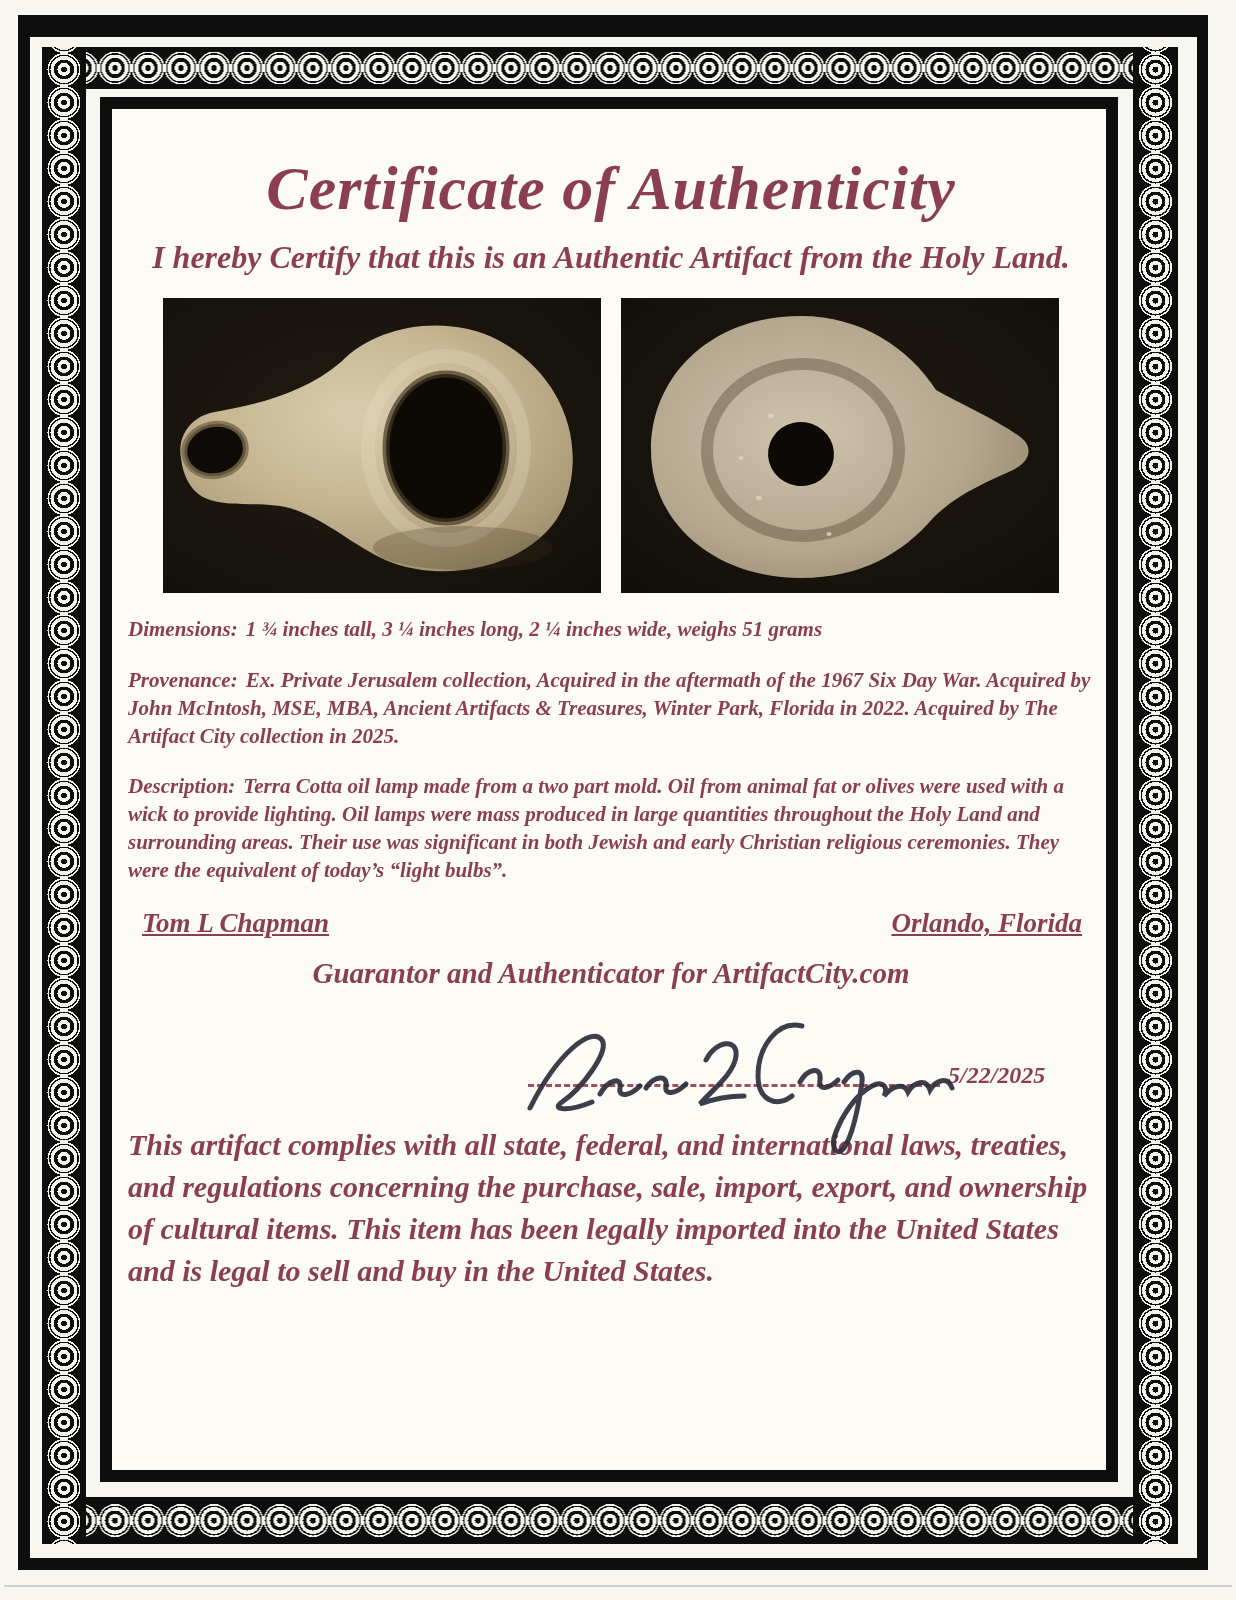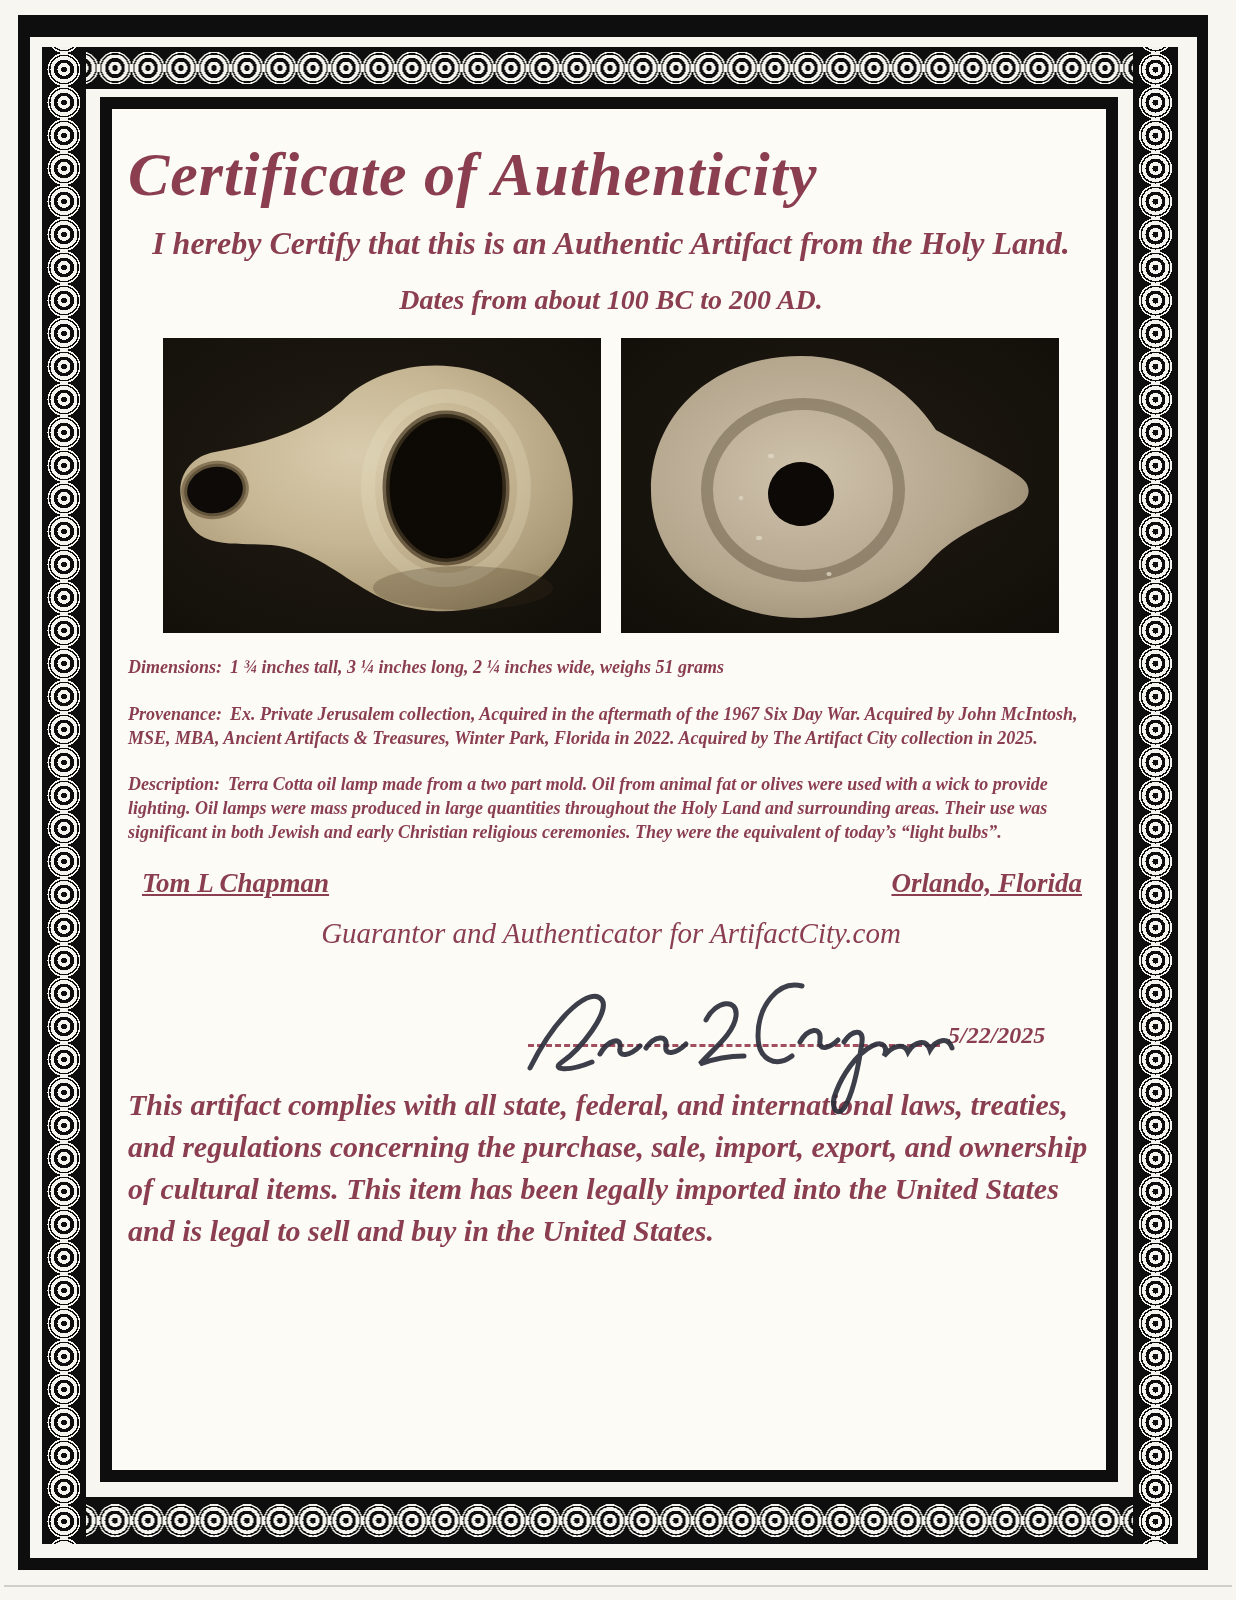--- a/index.html
+++ b/index.html
@@ -20,32 +20,32 @@
         #f4f3ee 10px 13.5px,#0e0e0e 13.5px 15px,#f4f3ee 15px 16.5px,rgba(0,0,0,0) 16.5px);
       background-size:100% 33px;background-repeat:repeat-y;background-position:center;}
   .band-left{left:42px;}
   .band-right{right:58px;width:45px;}
   .inner-frame{position:absolute;top:97px;left:100px;right:118px;bottom:118px;
                border:12px solid #0e0e0e;background:#fcfbf6;}
   .scan-line{position:absolute;left:4px;right:4px;bottom:13px;height:2px;background:#cfcfcb;}
   
   .content{position:absolute;top:112px;left:114px;right:128px;bottom:130px;
            padding:14px 14px 0;color:#8a3e50;}
-  .title{margin:14px 0 0;text-align:left;font-size:62px;line-height:1.12;
+  .title{margin:28px 0 0;text-align:center;font-size:62px;line-height:1.12;
          font-style:italic;font-weight:700;letter-spacing:1px;}
   .certify{margin:16px 0 0;text-align:center;font-size:32px;font-style:italic;font-weight:700;}
   .dates{margin:22px 0 0;text-align:center;font-size:28px;font-style:italic;font-weight:700;}
   .photos{margin:22px auto 0;display:flex;justify-content:center;gap:20px;}
   .photo{width:438px;height:295px;display:block;}
   .photo svg{display:block;width:100%;height:100%;}
-  .para{margin:22px 0 0;font-size:18px;font-style:italic;font-weight:700;line-height:1.34;text-align:left;}
+  .para{margin:22px 0 0;font-size:21px;font-style:italic;font-weight:700;line-height:1.34;text-align:left;}
   .para .lbl{font-weight:700;margin-right:8px;}
   .signer-row{margin:24px 0 0;display:flex;justify-content:space-between;align-items:baseline;
               padding:0 12px 0 14px;font-size:27px;font-style:italic;font-weight:700;text-decoration:underline;}
-  .role{margin:18px 0 0;text-align:center;font-size:29px;font-style:italic;font-weight:400;}
+  .role{margin:18px 0 0;text-align:center;font-size:29px;font-style:italic;font-weight:700;}
   .sig-block{position:relative;height:112px;margin-top:6px;}
   .sig-svg{position:absolute;left:372px;top:-6px;width:460px;height:165px;overflow:visible;z-index:2;}
   .sig-line{position:absolute;left:400px;top:88px;width:412px;border-top:3px dashed #a14f5e;}
   .sig-date{position:absolute;left:820px;top:66px;font-size:24px;font-style:italic;font-weight:700;}
   .legal{margin:16px 0 0;font-size:30px;font-style:italic;font-weight:700;line-height:1.4;text-align:left;}
 </style>
 </head>
 <body>
 
 <div class="page">
@@ -57,21 +57,20 @@
   <div class="band band-right"></div>
   <div class="inner-frame"></div>
   <div class="scan-line"></div>
 
   <div class="content">
 
     <h1 class="title">Certificate of Authenticity</h1>
 
     <p class="certify">I hereby Certify that this is an Authentic Artifact from the Holy Land.</p>
 
-    <p class="dates">Dates from about 100 BC to 200 AD.</p>
 
     <div class="photos">
 
       <span class="photo" role="img" aria-label="Terra cotta oil lamp, angled top view with spout at left and large filler hole">
         <svg viewBox="0 0 438 295" preserveAspectRatio="none">
           <defs>
             <radialGradient id="bgL" cx="45%" cy="45%" r="75%">
               <stop offset="0%" stop-color="#221c13"></stop>
                 <stop offset="100%" stop-color="#120f0a"></stop>
             </radialGradient>

